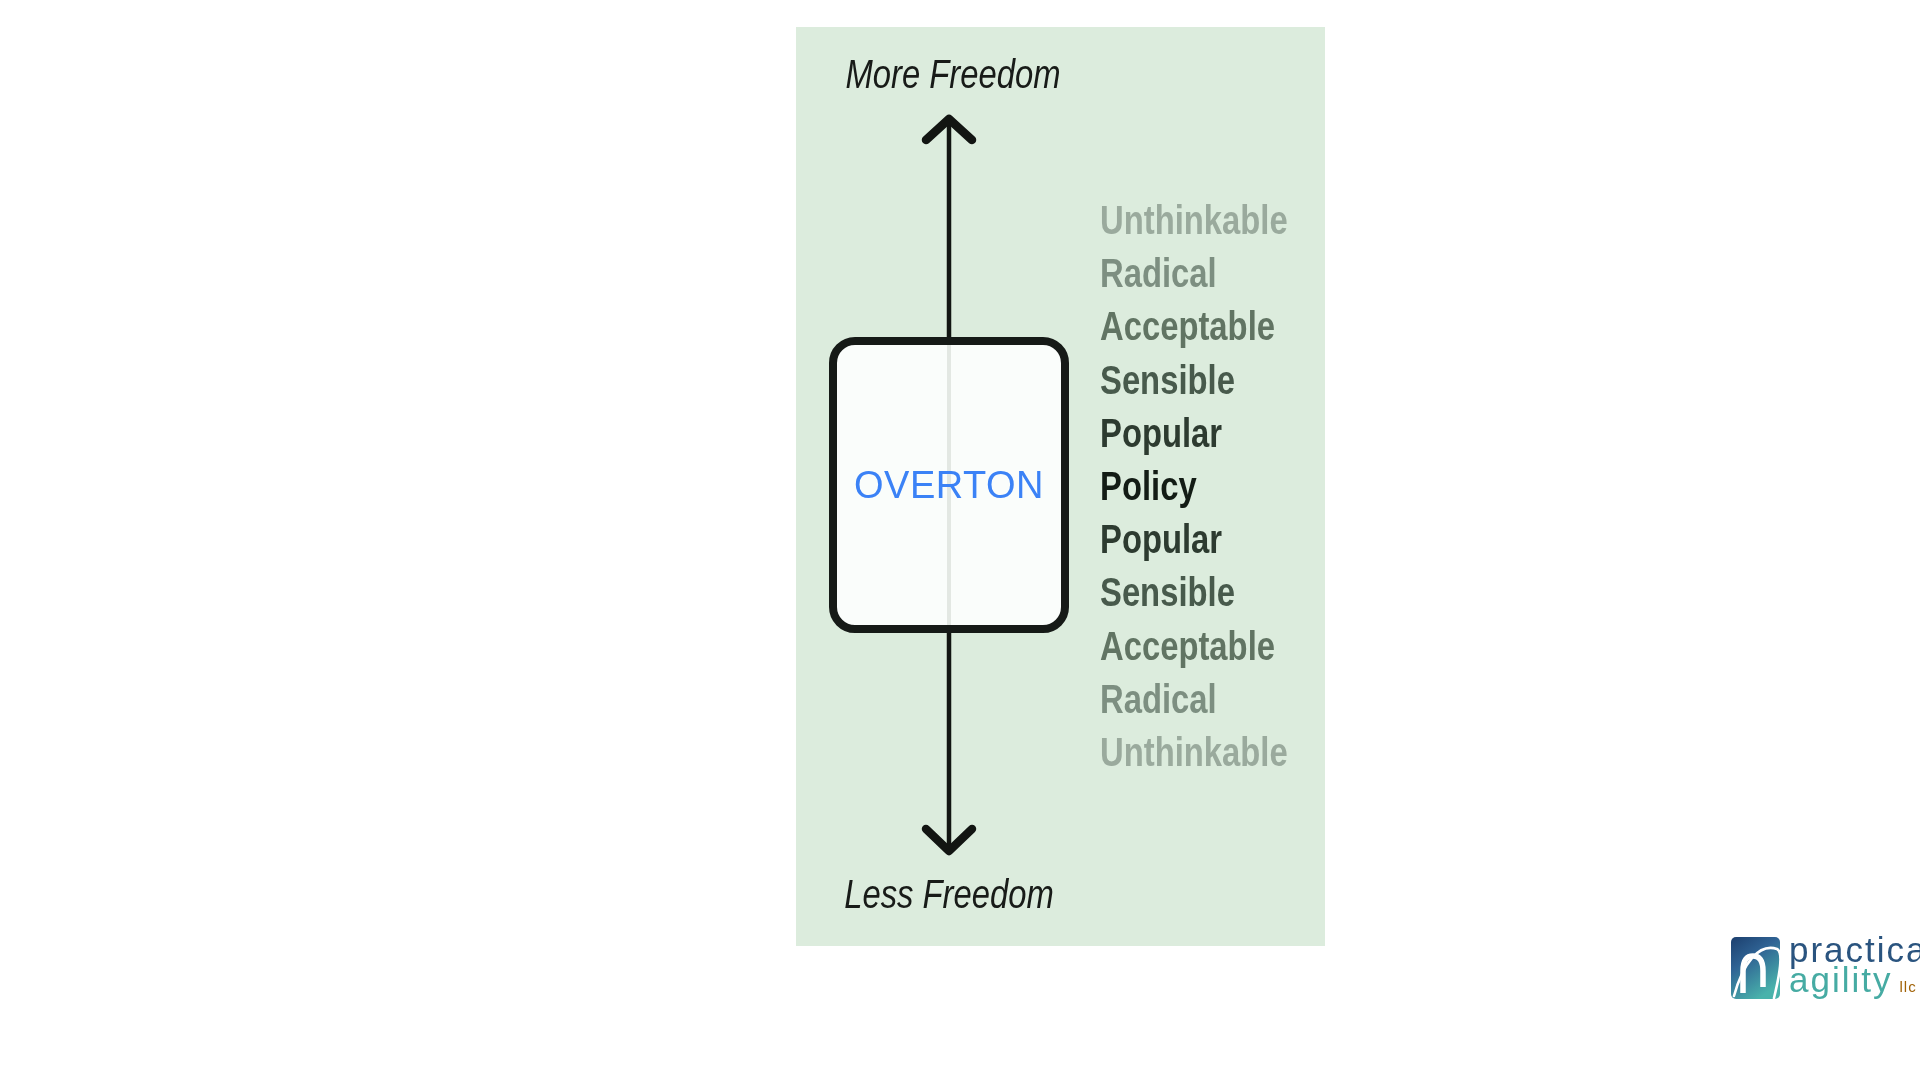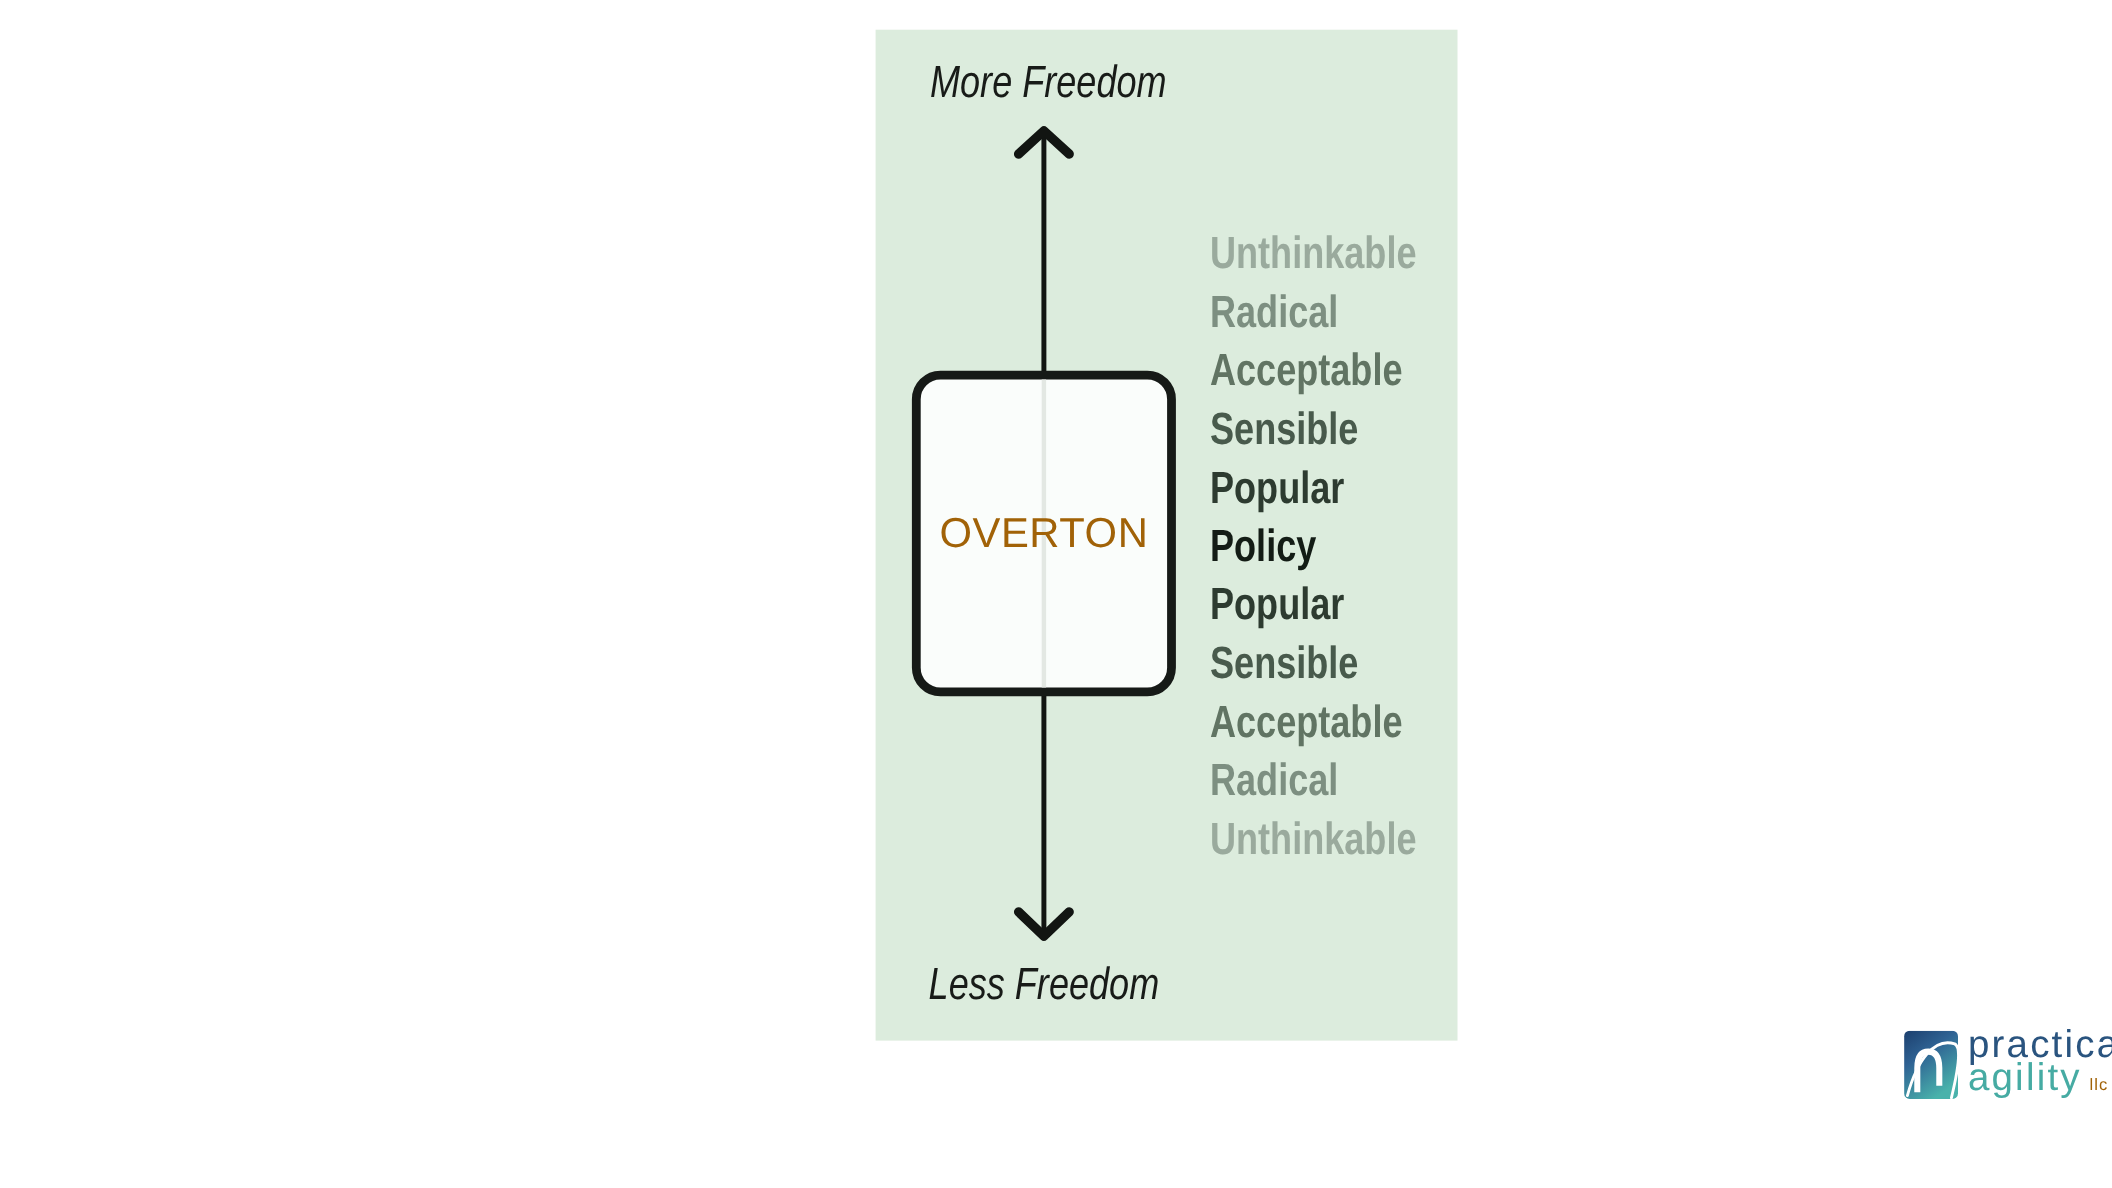--- a/index.html
+++ b/index.html
@@ -75,27 +75,27 @@
   .window-box .box-title {
     position: absolute;
     inset: 0;
     display: flex;
     flex-direction: column;
     align-items: center;
     justify-content: center;
     font-size: 38px;
     line-height: 58px;
     letter-spacing: 0.5px;
-    color: #a16207;
+    color: #3b82f6;
   }
   
   .scale-list {
     position: absolute;
     left: 1052px;
-    top: 204px;
+    top: 194px;
     z-index: 3;
   }
   .scale-word {
     font-size: 41px;
     font-weight: bold;
     line-height: 53.2px;
     white-space: nowrap;
     transform: scaleX(0.8);
     transform-origin: left center;
   }

